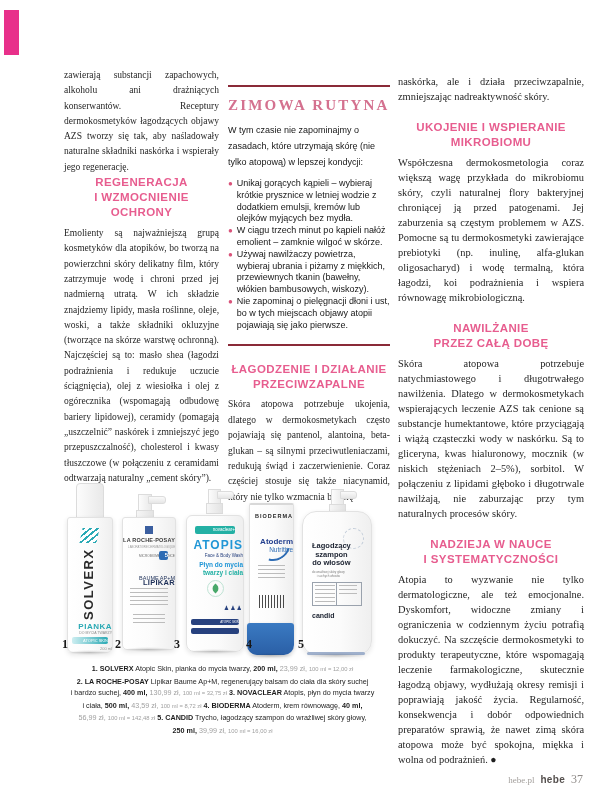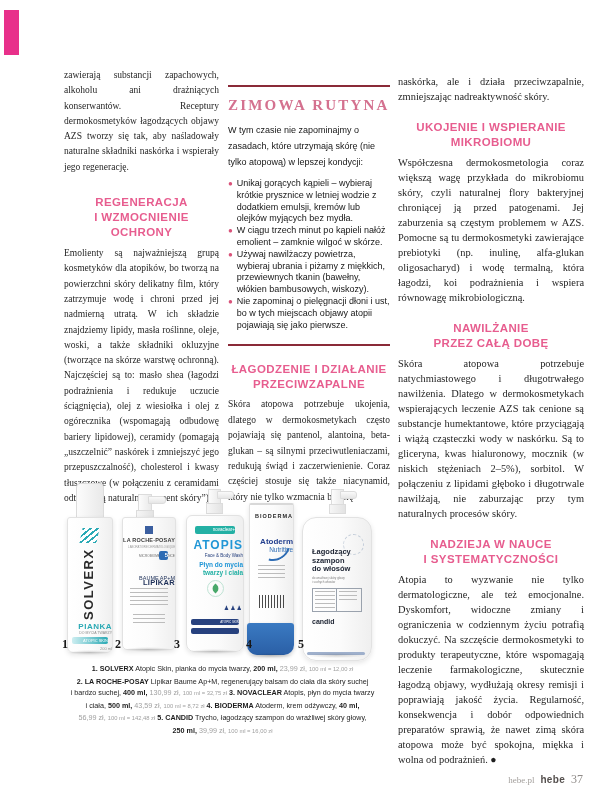--- a/index.html
+++ b/index.html
@@ -15,21 +15,21 @@
   .col-mid{position:absolute;left:228px;top:85px;width:162px;}
   .col-right{position:absolute;left:398px;top:74px;width:186px;}
 
   p.bodytxt{margin:0;text-align:justify;color:#1f1f1f;}
   .col-left p.bodytxt{font-size:9.5px;line-height:15.3px;}
   .col-mid  p.bodytxt{font-size:9.5px;line-height:15.4px;}
   .col-right p.bodytxt{font-size:10.4px;line-height:15px;}
 
   .pink-head{font-family:"Liberation Sans",sans-serif;font-weight:bold;color:#e75d8f;
              text-align:center;font-size:11.5px;line-height:15px;letter-spacing:.4px;margin:0;}
-  .col-left .pink-head{margin-top:20px;margin-bottom:6px;}
+  .col-left .pink-head{margin-bottom:6px;}
   .mt-sec{margin-top:16px;margin-bottom:5px;}
 
   
   .zimowa{border-top:2px solid #8a2a38;border-bottom:2px solid #8a2a38;padding:8px 0 13px 0;}
   .zimowa-title{font-family:"Liberation Serif",serif;font-weight:bold;color:#d4718f;
                 font-size:15px;letter-spacing:2.2px;margin:2px 0 8px 0;}
   .zimowa-intro{font-family:"Liberation Sans",sans-serif;font-size:9px;line-height:16px;
                 color:#161616;margin:0 0 8px 0;}
   .bullet{display:flex;font-family:"Liberation Sans",sans-serif;font-size:9px;line-height:11.8px;color:#161616;}
   .bullet .dot{color:#d9537a;margin-right:4px;font-size:8px;line-height:11.8px;}
@@ -239,21 +239,21 @@
     </div>
     <div class="abs bd-cap" style="left:0;top:120px;width:47px;height:32px;"></div>
     <div class="base-shadow" style="left:1px;top:150px;width:45px;"></div>
   </div>
   <div class="prod-num" style="left:246px;top:637px;">4</div>
 
   <div class="abs" style="left:302px;top:489px;width:68px;height:168px;">
     <div class="abs pumpstem" style="left:29px;top:0;width:11px;height:17px;"></div>
     <div class="abs pumpnozzle" style="left:38px;top:2px;width:15px;height:6px;"></div>
     <div class="abs pumpcollar" style="left:27px;top:15px;width:15px;height:8px;"></div>
-    <div class="abs bottle" style="left:0;top:28px;width:68px;height:142px;border-radius:14px;">
+    <div class="abs bottle" style="left:0;top:22px;width:68px;height:142px;border-radius:14px;text-align:center;">
       <div class="abs cd-emblem" style="left:40px;top:16px;width:19px;height:19px;"></div>
       <div class="abs cd-title" style="left:9px;top:30px;">
         <span>Łagodzący</span><br>
         <span>szampon</span><br>
         <span>do włosów</span>
       </div>
       <div class="abs cd-sub" style="left:9px;top:58px;">
         <span>do wrażliwej skóry głowy</span><br>
         <span>i suchych włosów</span>
       </div>
@@ -268,21 +268,21 @@
     <div class="base-shadow" style="left:4px;top:164px;width:60px;"></div>
   </div>
   <div class="prod-num" style="left:298px;top:637px;">5</div>
 
 </div>
 
 <div class="captions">
     <div class="cap-line"><span class="cs-b">1. SOLVERX</span><span> Atopic Skin, pianka do mycia twarzy, </span><span class="cs-b">200 ml,</span><span> </span><span class="cs-g">23,99 zł, </span><span class="cs-gs">100 ml = 12,00 zł</span></div>
     <div class="cap-line"><span class="cs-b">2. LA ROCHE-POSAY</span><span> Lipikar Baume Ap+M, regenerujący balsam do ciała dla skóry suchej</span></div>
     <div class="cap-line"><span>i bardzo suchej, </span><span class="cs-b">400 ml,</span><span> </span><span class="cs-g">130,99 zł, </span><span class="cs-gs">100 ml = 32,75 zł</span><span>  </span><span class="cs-b">3. NOVACLEAR</span><span> Atopis, płyn do mycia twarzy</span></div>
-    <div class="cap-line"><span>i ciała, </span><span class="cs-b">500 ml,</span><span> </span><span class="cs-g">43,59 zł, </span><span class="cs-gs">100 ml = 8,72 zł</span><span>  </span><span class="cs-b">4. BIODERMA</span><span> Atoderm, krem odżywczy, </span><span class="cs-b">40 ml,</span></div>
+    <div class="cap-line"><span>i ciała, </span><span class="cs-b">500 ml,</span><span> </span><span class="cs-g">43,59 zł, </span><span class="cs-gs">100 ml = 8,72 zł</span><span>  </span><span class="cs-b">4. BIODERMA</span><span> Atoderm, krem równowagę, </span><span class="cs-b">40 ml,</span></div>
     <div class="cap-line"><span class="cs-g">56,99 zł, </span><span class="cs-gs">100 ml = 142,48 zł</span><span>  </span><span class="cs-b">5. CANDID</span><span> Trycho, łagodzący szampon do wrażliwej skóry głowy,</span></div>
     <div class="cap-line"><span class="cs-b">250 ml,</span><span> </span><span class="cs-g">39,99 zł, </span><span class="cs-gs">100 ml = 16,00 zł</span></div>
   </div>
 
 <div class="footer">
   <span class="site">hebe.pl</span>
   <span class="brand">hebe</span>
   <span class="pageno">37</span>
 </div>
 

